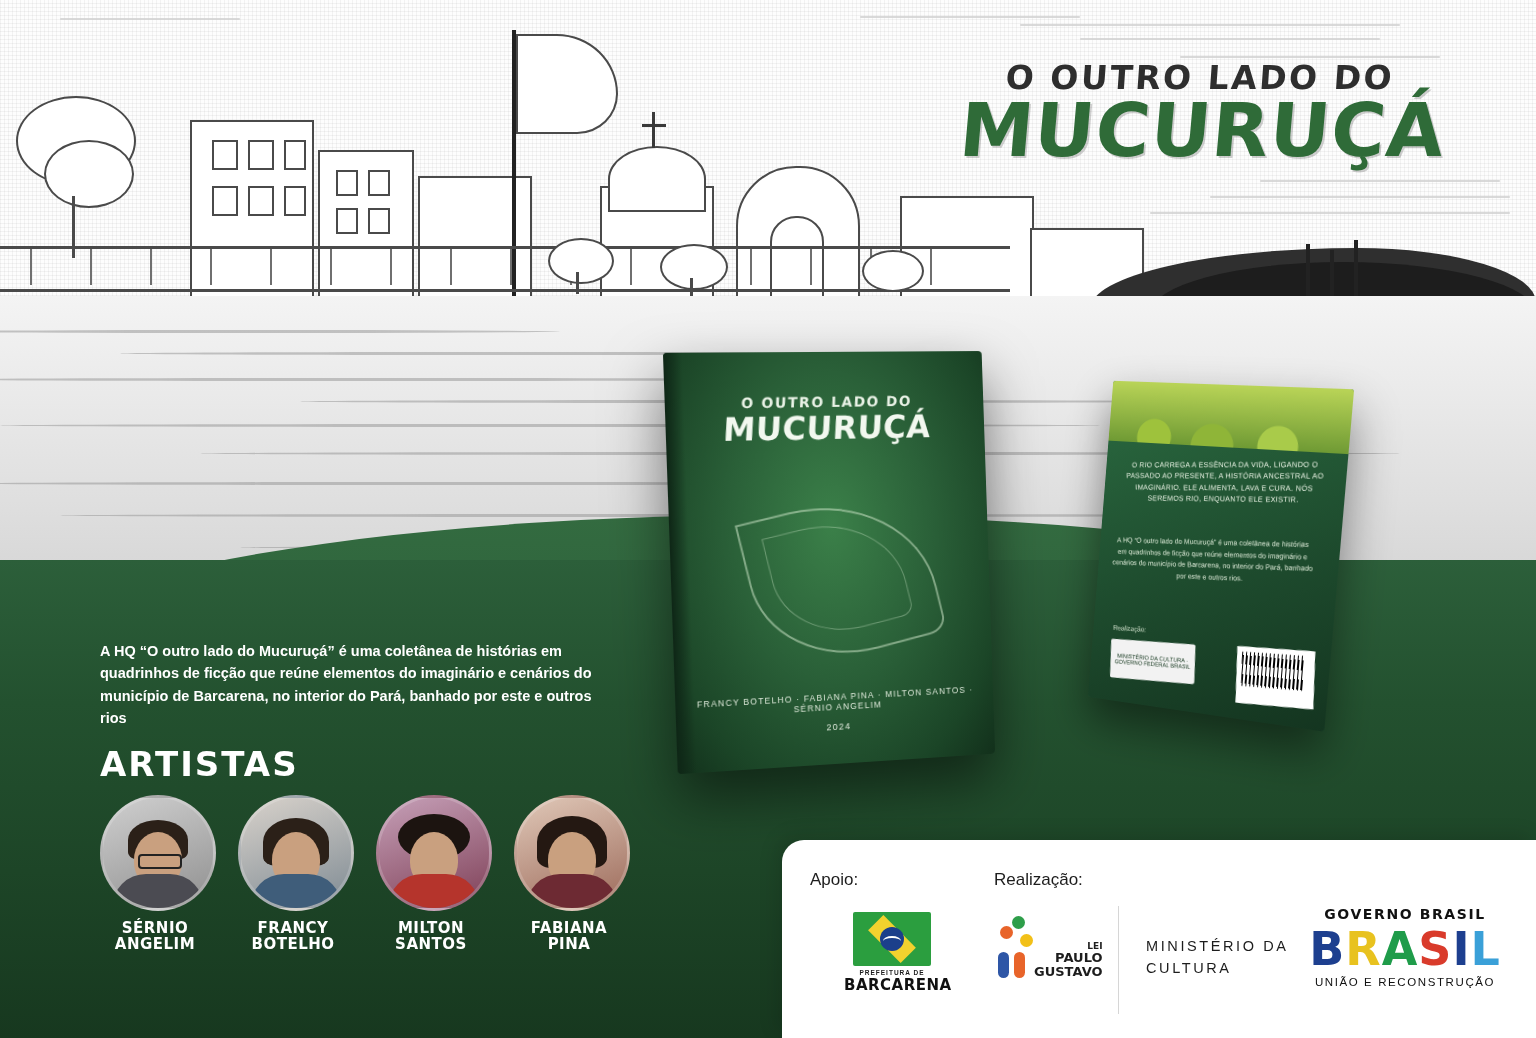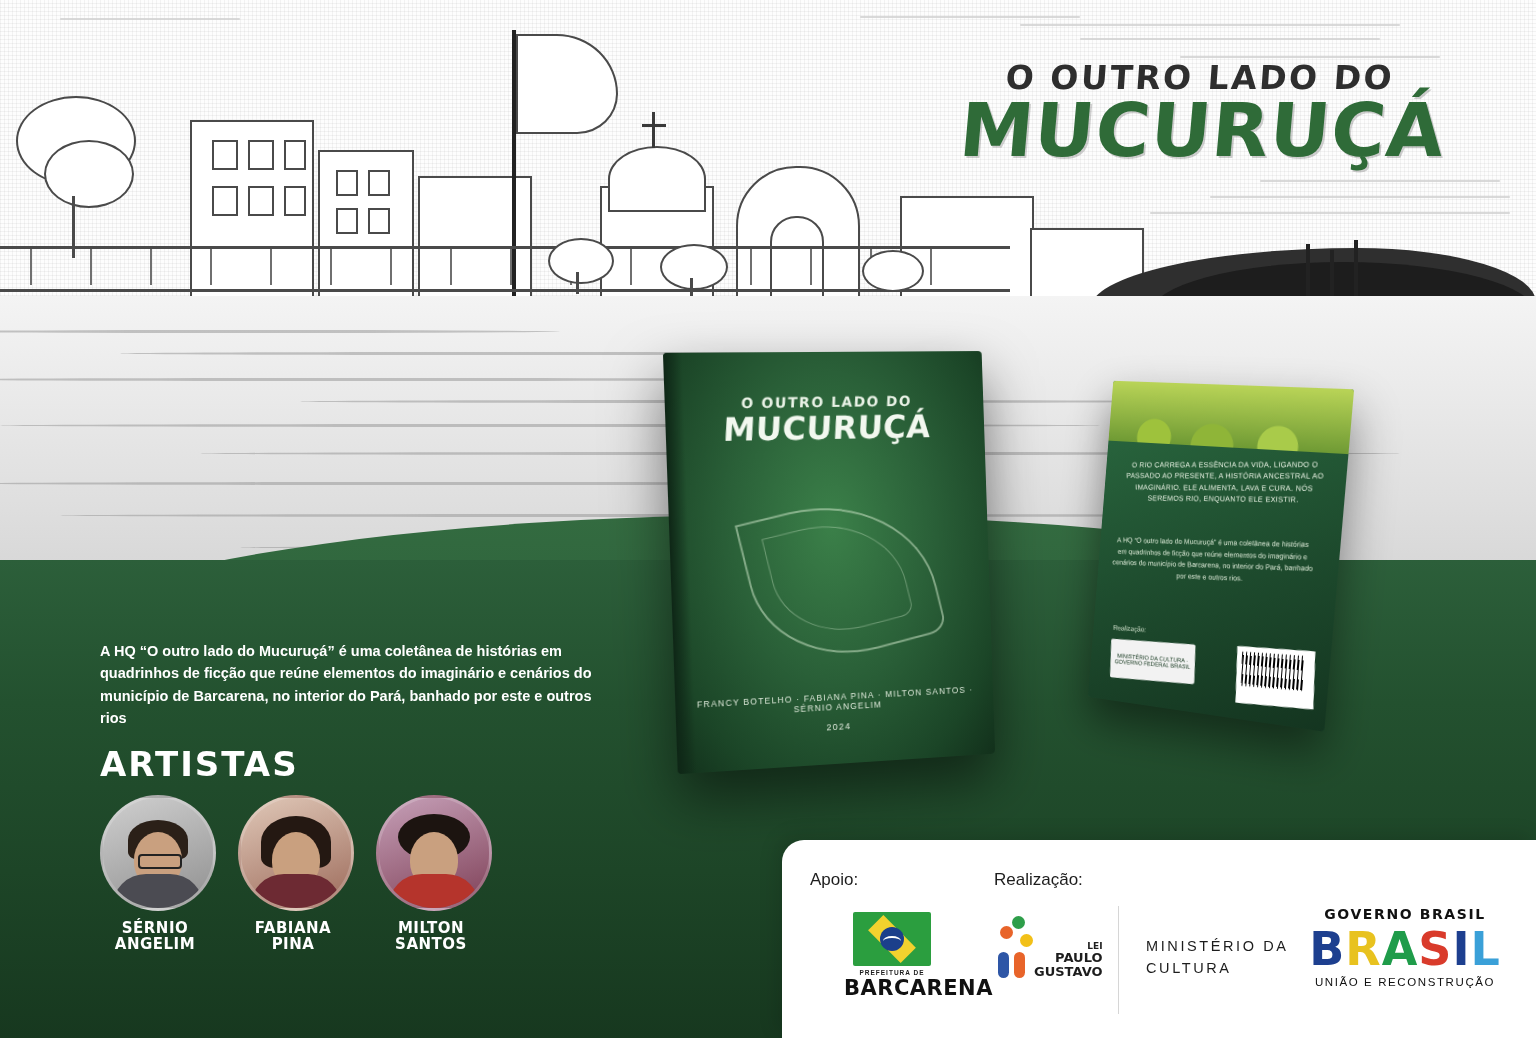--- a/index.html
+++ b/index.html
@@ -219,21 +219,21 @@
   }
   .flag .circ{
     position:absolute;left:50%;top:50%;width:24px;height:24px;margin:-12px 0 0 -12px;
     background:#1b3f8b;border-radius:50%;
   }
   .flag .circ:after{
     content:"";position:absolute;left:3px;top:9px;width:18px;height:8px;
     border-top:2px solid #fff;border-radius:50%;
   }
   .lbl-pref{font-size:6.5px;letter-spacing:1px;color:#1d1d1d;margin-top:3px;font-weight:bold;}
-  .lbl-barc{font-family:"DejaVu Sans", sans-serif;font-weight:bold;font-size:21px;color:#111;letter-spacing:.5px;}
+  .lbl-barc{font-family:"DejaVu Sans", sans-serif;font-weight:bold;font-size:15px;color:#111;letter-spacing:.5px;}
 
   .logo-lpg{position:absolute;left:212px;top:72px;width:112px;height:100px;}
   .lpg-fig{position:absolute;width:13px;height:13px;border-radius:50%;}
   .lpg-text{
     position:absolute;left:40px;top:30px;font-family:"DejaVu Sans", sans-serif;
     font-weight:bold;font-size:13px;line-height:1.05;color:#1d1d1d;text-align:right;
   }
   .lpg-lei{font-size:9px;display:block;}
 
   .minc{
@@ -375,42 +375,53 @@
         <div class="face"></div>
         <div class="glasses"></div>
         <div class="body"></div>
       </div>
       <div class="artist-name">
         <div>SÉRNIO</div>
         <div>ANGELIM</div>
       </div>
     </div>
 
+    <div class="artist">
+      <div class="avatar a2">
+        <div class="hair" style="width:66px;margin-left:-33px;height:48px;top:20px;"></div>
+        <div class="face"></div>
+        <div class="body" style="background:#3f5d7a;"></div>
+      </div>
+      <div class="artist-name">
+        <div>FRANCY</div>
+        <div>BOTELHO</div>
+      </div>
+    </div>
+
+    <div class="artist">
+      <div class="avatar a4">
+        <div class="hair" style="width:72px;margin-left:-36px;height:46px;top:16px;background:#1c1410;border-radius:50%;"></div>
+        <div class="face"></div>
+        <div class="body" style="background:#b5342c;"></div>
+      </div>
+      <div class="artist-name">
+        <div>MILTON</div>
+        <div>SANTOS</div>
+      </div>
+    </div>
 
     <div class="artist">
       <div class="avatar a3">
         <div class="hair" style="width:70px;margin-left:-35px;height:52px;top:18px;background:#241812;"></div>
         <div class="face"></div>
         <div class="body" style="background:#6d2a33;"></div>
       </div>
       <div class="artist-name">
         <div>FABIANA</div>
         <div>PINA</div>
-      </div>
-    </div>
-
-    <div class="artist">
-      <div class="avatar a4">
-        <div class="hair" style="width:72px;margin-left:-36px;height:46px;top:16px;background:#1c1410;border-radius:50%;"></div>
-        <div class="face"></div>
-        <div class="body" style="background:#b5342c;"></div>
-      </div>
-      <div class="artist-name">
-        <div>MILTON</div>
-        <div>SANTOS</div>
       </div>
     </div>
 
   </div>
 
   <div class="panel">
 
     <div class="lbl lbl-apoio">Apoio:</div>
     <div class="lbl lbl-realiz">Realização:</div>
     <div class="divider"></div>

